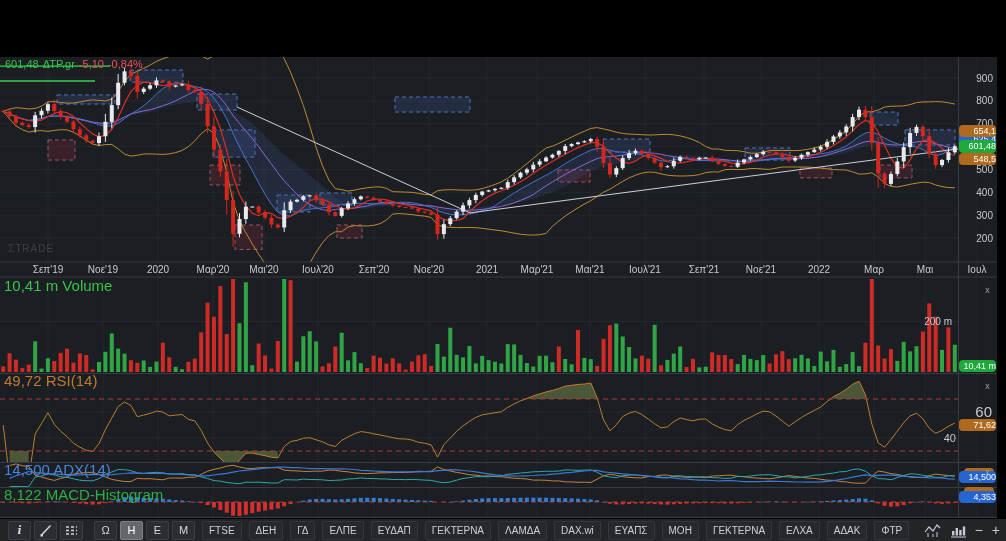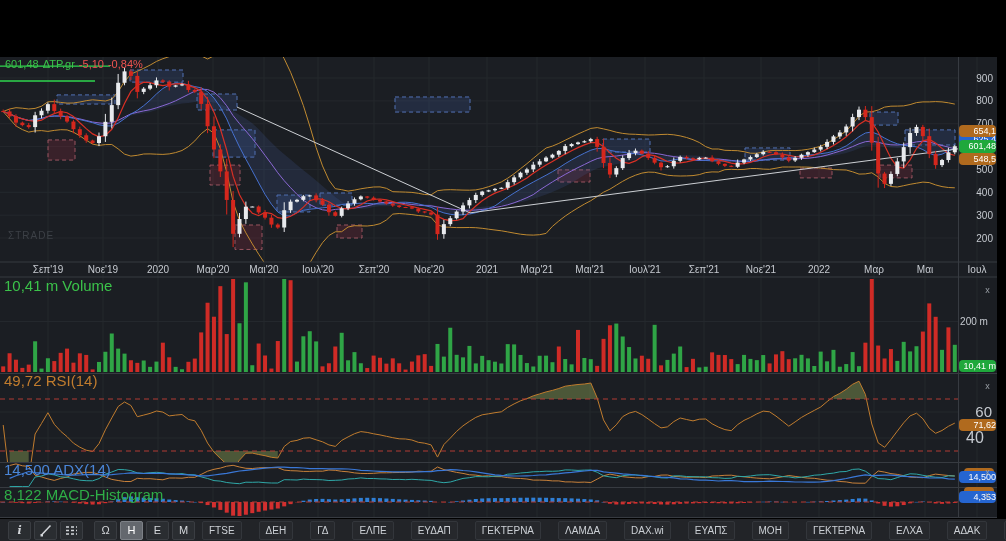--- a/index.html
+++ b/index.html
@@ -3,47 +3,47 @@
 <meta charset="utf-8">
 <style>
 *{margin:0;padding:0;box-sizing:border-box}
 body{background:#000;font-family:"Liberation Sans","DejaVu Sans",sans-serif}
 #root{position:relative;width:1006px;height:541px;background:#000;overflow:hidden}
 #chart-svg{position:absolute;left:0;top:0;z-index:1}
 .ov{position:absolute;white-space:nowrap;pointer-events:none;z-index:4;font-size:15px;line-height:12px}
 #legend{left:5px;top:58px;font-weight:normal;font-size:11px}
 .grn{color:#3bc24a}.redtx{color:#ef5350}
 #legend span{margin-right:4px}
-#watermark{left:8px;top:230px;color:#3c4046;font-size:10px;font-weight:normal;letter-spacing:1px}
+#watermark{left:8px;top:243px;color:#3c4046;font-size:10px;font-weight:normal;letter-spacing:1px}
 #vol-label{left:4px;top:280px;color:#3bc24a}
-#vol-axis-label{left:956px;top:316px;width:36px;text-align:center;color:#c6cad0;font-size:10px}
+#vol-axis-label{left:916px;top:316px;width:36px;text-align:right;color:#c6cad0;font-size:10px}
 #rsi-label{left:4px;top:375px;color:#c07c2e}
 #rsi-tick-60{left:956px;top:406px;width:36px;text-align:right;color:#c6cad0;font-size:15px}
-#rsi-tick-40{left:957px;top:432px;width:36px;text-align:center;color:#c6cad0;font-size:16px}
+#rsi-tick-40{left:920px;top:432px;width:36px;text-align:right;color:#c6cad0;font-size:11px}
 #adx-label{left:4px;top:464px;color:#4a86d8}
 #macd-label{left:4px;top:489px;color:#2fae47}
 .badge{position:absolute;width:37px;height:12px;font-size:9px;line-height:12px;text-align:right;color:#fff;border-radius:4px;overflow:hidden;z-index:4}
 .b-orange{background:#b06a1e}.b-green{background:#1fa83c}.b-blue{background:#2565d0}
 #badge-upper{left:959px;top:125px;z-index:5}
 #badge-ma{left:959px;top:133px;z-index:4}
 #badge-last{left:959px;top:140px;height:13px;line-height:13px;z-index:6}
 #badge-lower{left:959px;top:153px;z-index:5}
 #vol-badge{left:959px;top:360px}
 #rsi-badge{left:959px;top:419px}
 #adx-badge-back{left:964px;top:468px;width:30px}
 #adx-badge{left:959px;top:471px}
 #macd-badge-back{left:964px;top:487px;width:30px}
 #macd-badge{left:959px;top:491px}
 .xbtn{position:absolute;left:981px;width:13px;height:13px;color:#9aa0a6;font-size:9px;line-height:13px;text-align:center;z-index:7;cursor:pointer}
 #vol-close{top:284px}#rsi-close{top:380px}#adx-close{top:466px}#macd-close{top:489px}
 #toolbar{position:absolute;left:0;top:518px;width:1006px;height:23px;background:#222428;border-top:1px solid #000;display:flex;align-items:center;padding:0 6px 0 8px;z-index:8}
 .tbtn{height:19px;min-width:23px;display:flex;align-items:center;justify-content:center;background:#2a2d31;border:1px solid #3a3d42;border-radius:2px;color:#d4d7db;font-size:11px;margin-right:3px;cursor:pointer}
 .tbtn.active{background:#64686e;border-color:#7d8187;color:#fff}
 .tbtn svg{display:block}
-.tab{height:19px;padding:0 6px;display:flex;align-items:center;background:#26282c;border:1px solid #33363b;border-radius:2px;color:#ccd0d5;font-size:10px;margin-right:17px;cursor:pointer}
+.tab{height:19px;padding:0 6px;display:flex;align-items:center;background:#26282c;border:1px solid #33363b;border-radius:2px;color:#ccd0d5;font-size:10px;margin-right:7px;cursor:pointer}
 #intervals{display:flex;margin-left:8px}
 #symbols{display:flex;margin-left:4px}
 #tb-right{margin-left:auto;display:flex;align-items:center;gap:9px;color:#c7cbd0}
 #tb-right .ico{cursor:pointer;display:flex;align-items:center}
 #tb-right .zbtn{font-size:14px;cursor:pointer;line-height:19px}
 </style>
 </head>
 <body>
 
 <div id="root">

